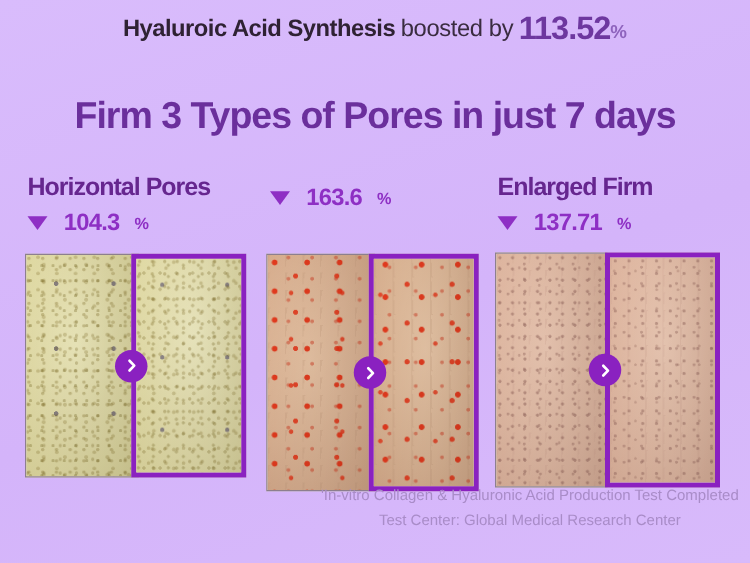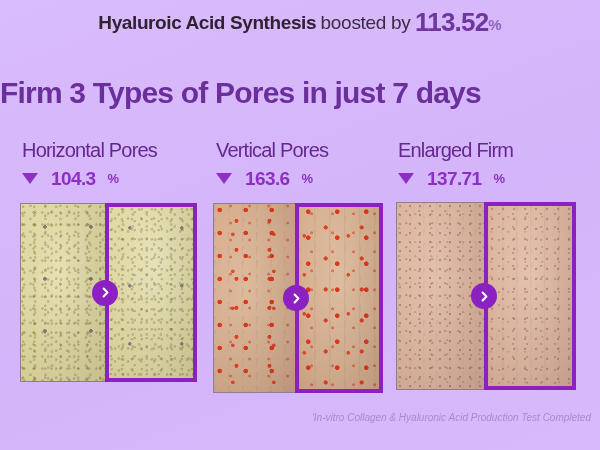--- a/index.html
+++ b/index.html
@@ -55,37 +55,37 @@
     font-weight: bold;
     color: #8e63bd;
     vertical-align: -1px;
   }
 
   
   .maintitle {
     position: absolute;
     left: 0; right: 0;
     top: 76px;
-    text-align: left;
+    text-align: center;
     font-size: 30px;
     font-weight: bold;
     color: #6b2f9c;
     letter-spacing: -0.8px;
     white-space: nowrap;
     line-height: 1.1;
   }
 
   
   .col {
     position: absolute;
     top: 140px;
   }
   .col-head {
     font-size: 20px;
-    font-weight: normal;
+    font-weight: bold;
     color: #66268f;
     letter-spacing: -0.8px;
     white-space: nowrap;
     line-height: 1;
   }
   .col-val {
     margin-top: 9px;
     font-size: 19px;
     font-weight: bold;
     color: #8e2fc4;
@@ -206,26 +206,25 @@
     justify-content: center;
   }
   .arrow-badge svg { display: block; }
 
   
   .footnote {
     position: absolute;
     right: 9px;
     bottom: 24px;
     text-align: center;
-    font-size: 10px;
+    font-size: 12px;
     line-height: 1.62;
     color: #a98cc8;
     letter-spacing: 0px;
     white-space: nowrap;
-    font-style: italic;
   }
   .footnote div { display: block; }
 </style>
 </head>
 <body>
 
 <div class="stage">
 
   <div class="topline">
     <span class="t-strong">Hyaluroic Acid Synthesis</span>
@@ -254,21 +253,20 @@
       <div class="shade"></div>
     </div>
     <div class="arrow-badge" style="left:85px;">
       <svg width="11" height="11" viewBox="0 0 11 11" aria-hidden="true">
         <path d="M3.6 1.6 L7.4 5.5 L3.6 9.4" fill="none" stroke="#ffffff" stroke-width="2.1" stroke-linecap="round" stroke-linejoin="round"></path>
       </svg>
     </div>
   </div>
 
   <div class="col" style="left:216px;">
-    <div class="col-head">Vertical Pores</div>
     <div class="col-val">
       <span class="tri"></span>
         <span>163.6</span>
         <span class="pct">%</span>
     </div>
   </div>
 
   <div class="pair" style="left:213px; top:203px; width:170px; height:190px;">
     <div class="half left" style="width:87px;">
       <div class="skin redA"></div>
@@ -305,15 +303,16 @@
     </div>
     <div class="arrow-badge" style="left:88px;">
       <svg width="11" height="11" viewBox="0 0 11 11" aria-hidden="true">
         <path d="M3.6 1.6 L7.4 5.5 L3.6 9.4" fill="none" stroke="#ffffff" stroke-width="2.1" stroke-linecap="round" stroke-linejoin="round"></path>
       </svg>
     </div>
   </div>
 
   <div class="footnote">
     <div>'In-vitro Collagen &amp; Hyaluronic Acid Production Test Completed</div>
+    <div>Test Center: Global Medical Research Center</div>
   </div>
 
 </div>
 
 </body></html>

